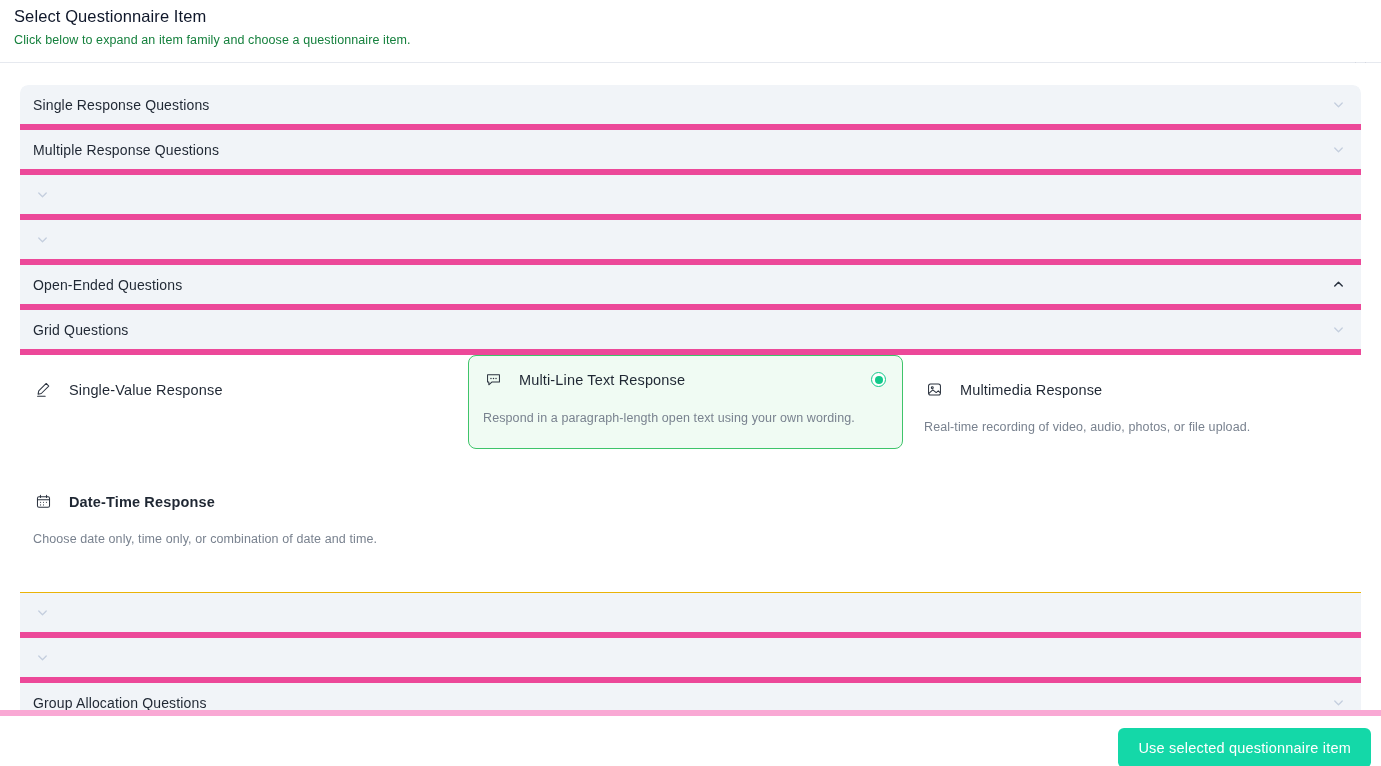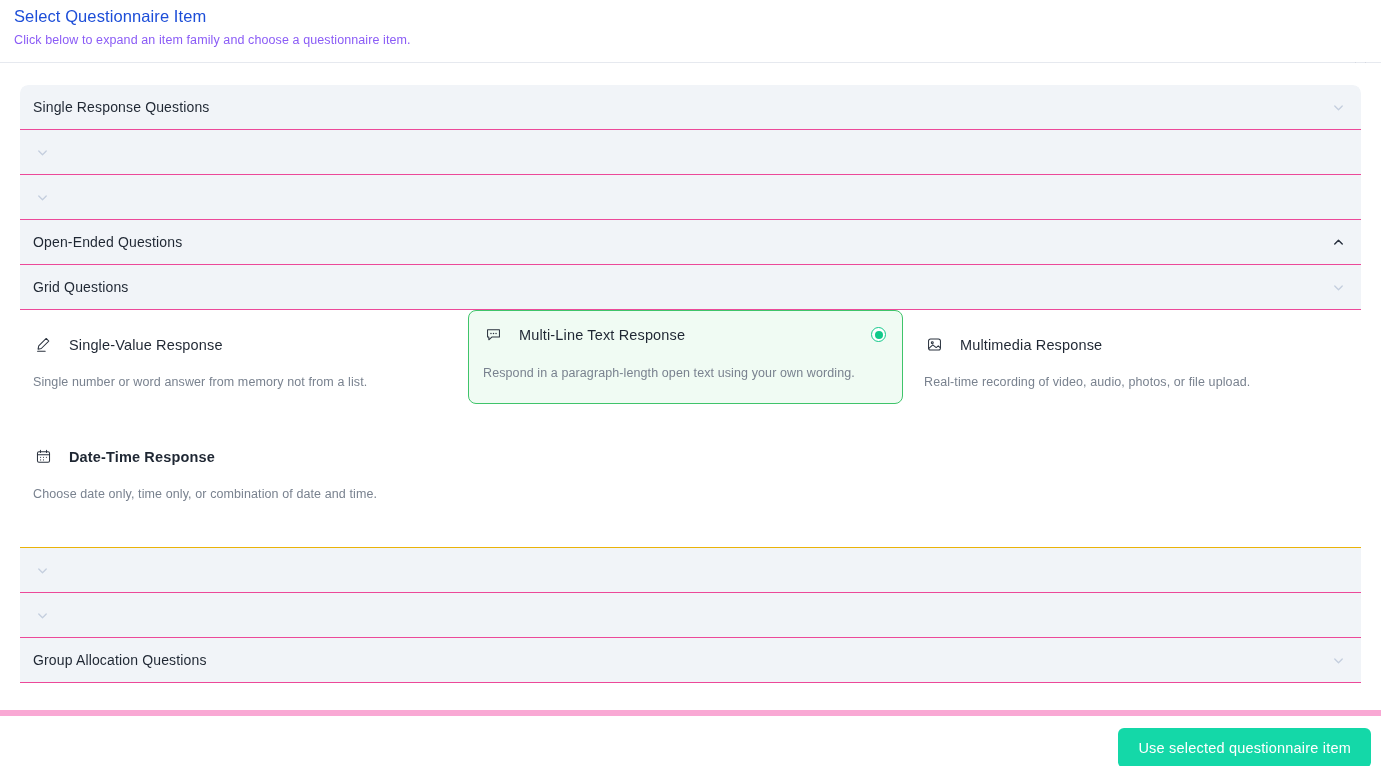--- a/index.html
+++ b/index.html
@@ -26,29 +26,29 @@
     box-sizing: border-box;
     border-bottom: 1px solid #e6e9ef;
     background: #ffffff;
   }
   .header-title {
     position: absolute;
     left: 14px;
     top: 7px;
     font-size: 16.5px;
     font-weight: 400;
-    color: #1d4ed8;
+    color: #0f172a;
     letter-spacing: 0.1px;
   }
   .header-subtitle {
     position: absolute;
     left: 14px;
     top: 33px;
     font-size: 12.5px;
-    color: #8b5cf6;
+    color: #15803d;
     letter-spacing: 0.1px;
   }
   .header-actions {
     position: absolute;
     right: 10px;
     top: 13px;
     display: flex;
     align-items: center;
     gap: 30px;
     margin-top: 44px;
@@ -86,21 +86,21 @@
     width: 1341px;
     border-radius: 8px 8px 0 0;
     overflow: hidden;
     background: #ffffff;
   }
 
   .acc-header {
     position: relative;
     height: 45px;
     background: #f1f4f8;
-    border-bottom: 1px solid #ec4899;
+    border-bottom: 6px solid #ec4899;
     display: flex;
     align-items: center;
     padding: 0 14px 0 13px;
     cursor: pointer;
     box-sizing: border-box;
   }
   .acc-header.first { border-radius: 8px 8px 0 0; }
   .acc-header-title {
     font-size: 14px;
     color: #1f2733;
@@ -242,20 +242,28 @@
 
     <div class="acc-header first">
       <span class="acc-header-title">Single Response Questions</span>
       <span class="chev">
         <svg width="15" height="15" viewBox="0 0 20 20" fill="none" stroke="currentColor" stroke-width="1.7" stroke-linecap="round" stroke-linejoin="round">
             <path d="M5 8 L10 13 L15 8"></path>
           </svg>
       </span>
     </div>
 
+    <div class="acc-header">
+      <span class="acc-header-title">Multiple Response Questions</span>
+      <span class="chev">
+        <svg width="15" height="15" viewBox="0 0 20 20" fill="none" stroke="currentColor" stroke-width="1.7" stroke-linecap="round" stroke-linejoin="round">
+            <path d="M5 8 L10 13 L15 8"></path>
+          </svg>
+      </span>
+    </div>
 
     <div class="acc-header">
       <span class="chev">
         <svg width="15" height="15" viewBox="0 0 20 20" fill="none" stroke="currentColor" stroke-width="1.7" stroke-linecap="round" stroke-linejoin="round">
             <path d="M5 8 L10 13 L15 8"></path>
           </svg>
       </span>
     </div>
 
     <div class="acc-header">
@@ -290,21 +298,20 @@
         <div class="opt-card" style="left:0px; top:12px; width:448px; height:92px;">
           <div class="opt-head" style="position:absolute; left:14px; top:13px;">
             <span class="opt-icon">
               <svg width="17" height="17" viewBox="0 0 20 20" fill="none" stroke="#2b333f" stroke-width="1.2" stroke-linecap="round" stroke-linejoin="round">
                 <path d="M13.2 2.9 L16.2 5.9 L7.4 14.7 L3.6 15.5 L4.4 11.7 Z"></path>
                 <path d="M3 18 H12"></path>
               </svg>
             </span>
             <span class="opt-title">Single-Value Response</span>
           </div>
-          <div class="opt-desc" style="position:absolute; left:13px; top:53px;">Single number or word answer from memory not from a list.</div>
         </div>
 
         <div class="opt-card" style="left:891px; top:12px; width:448px; height:92px;">
           <div class="opt-head" style="position:absolute; left:14px; top:13px;">
             <span class="opt-icon">
               <svg width="17" height="17" viewBox="0 0 20 20" fill="none" stroke="#2b333f" stroke-width="1.2" stroke-linecap="round" stroke-linejoin="round">
                 <rect x="3" y="3.6" width="14" height="12.8" rx="2.4"></rect>
                 <circle cx="7.4" cy="8" r="1.15"></circle>
                 <path d="M3.4 14.6 L8 10.4 L12 13.6 L14.4 11.6 L16.6 13.6"></path>
               </svg>

